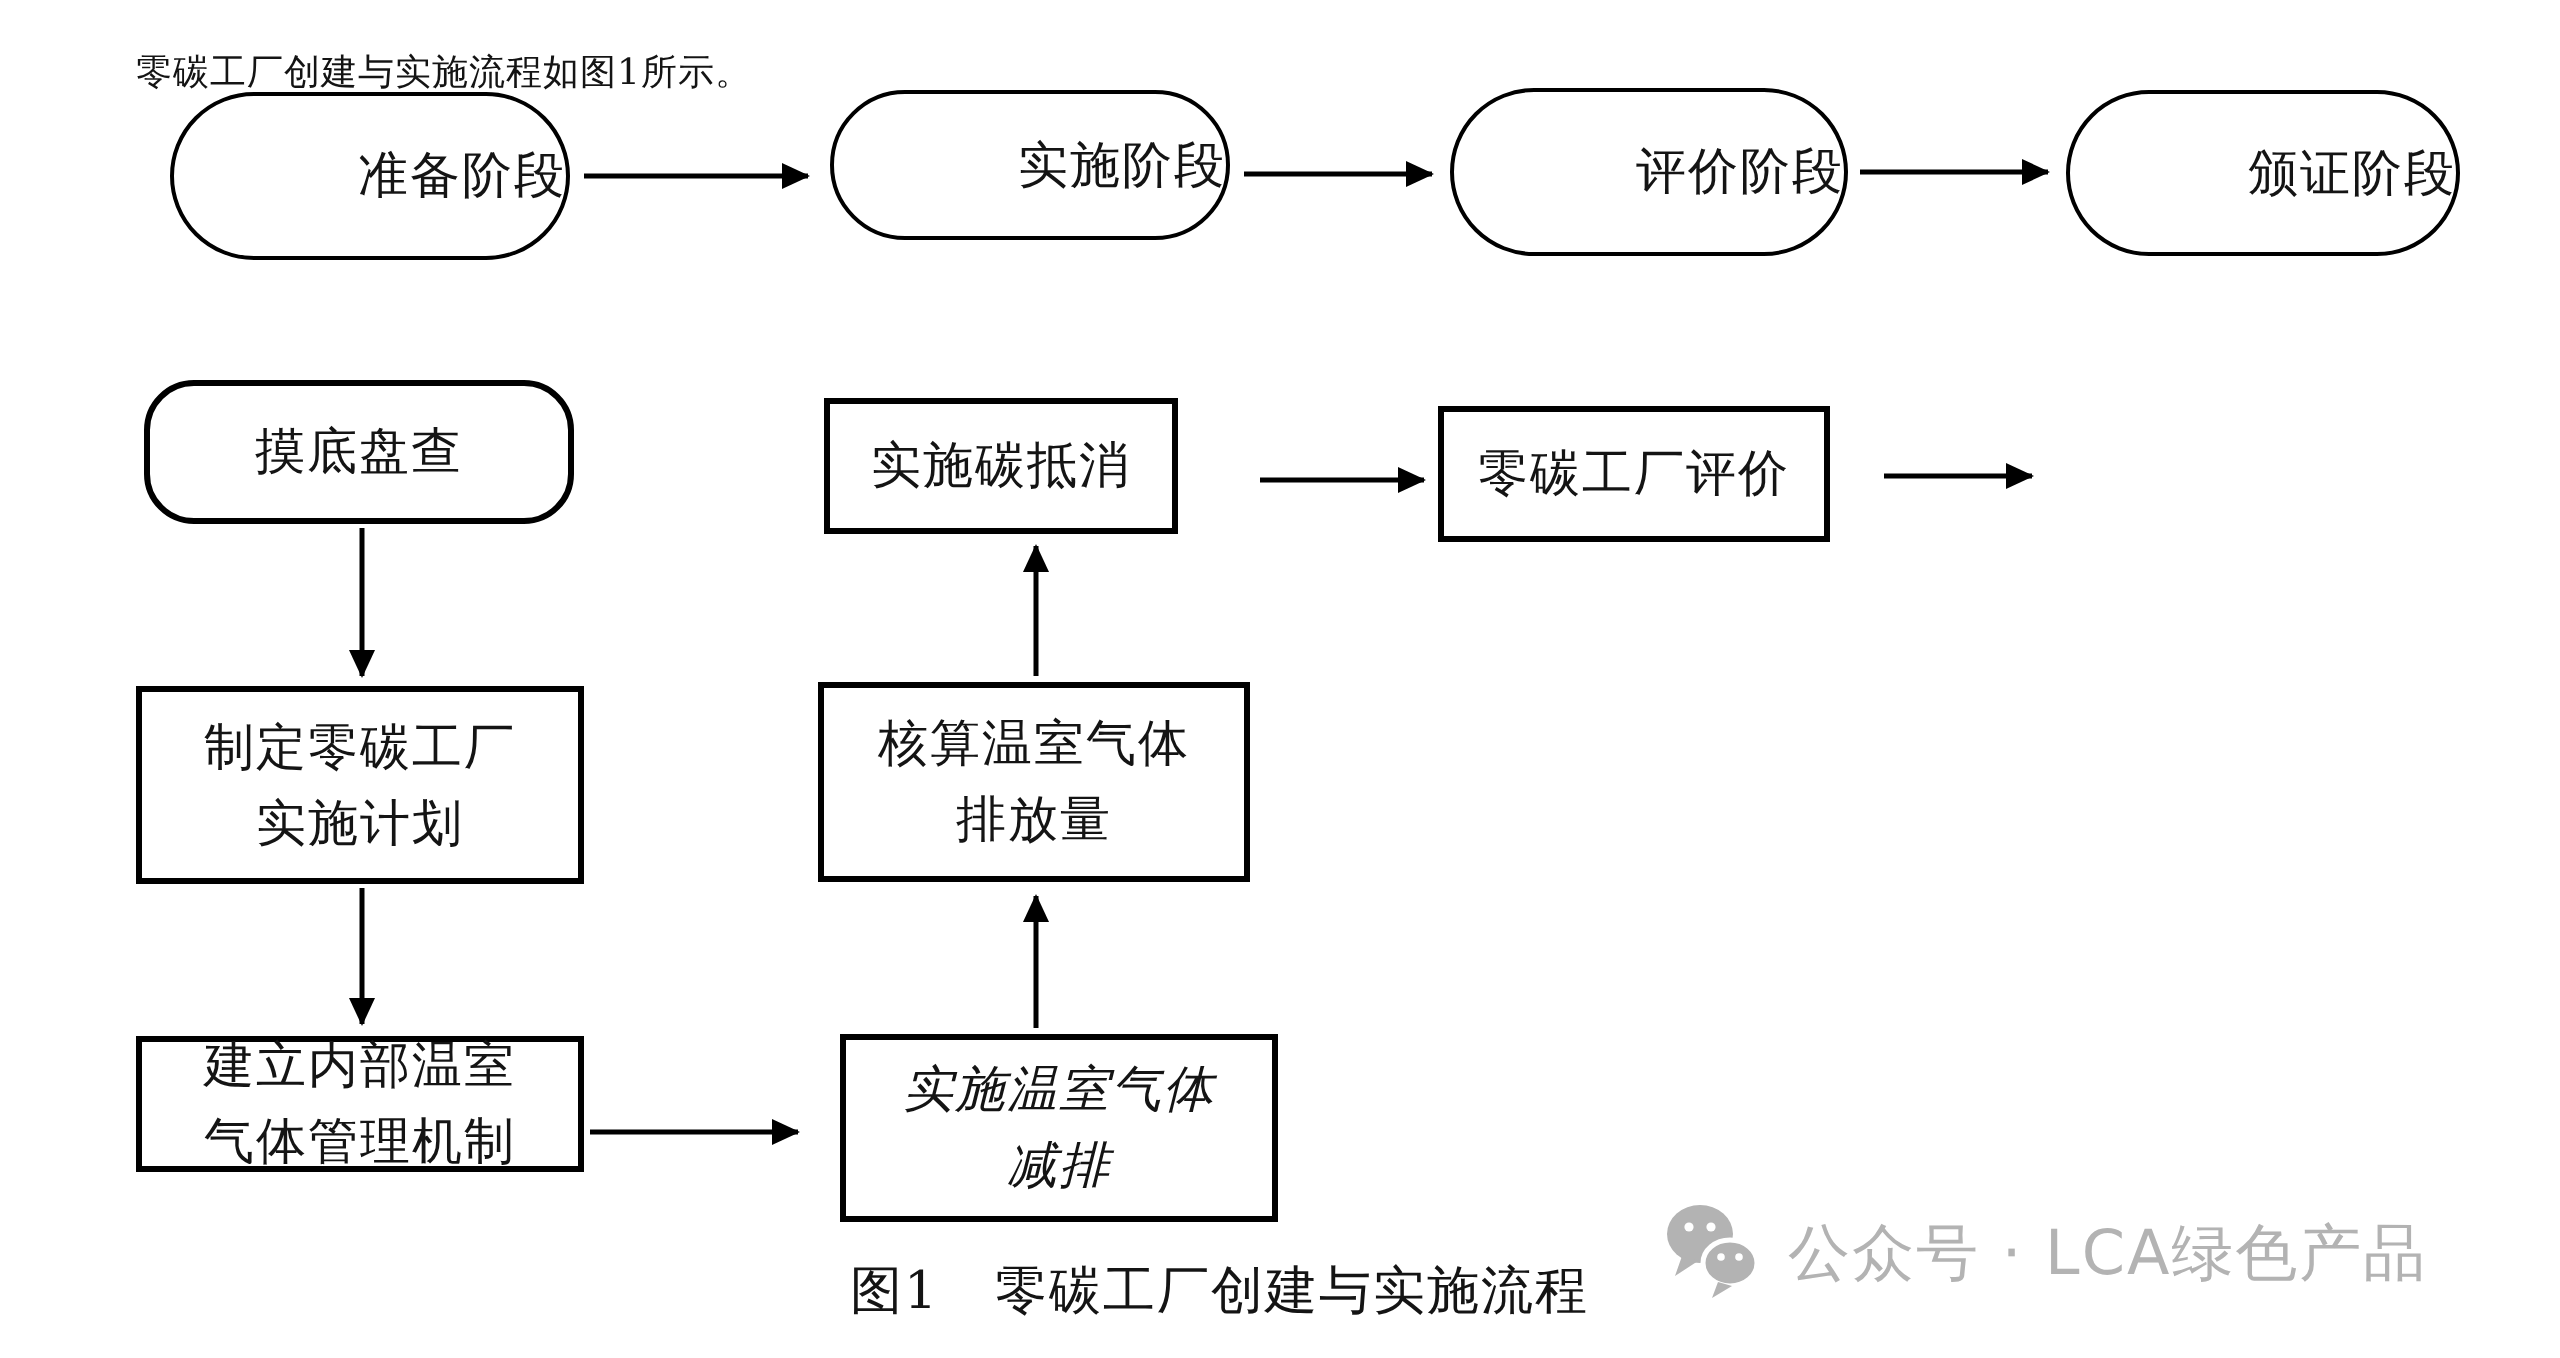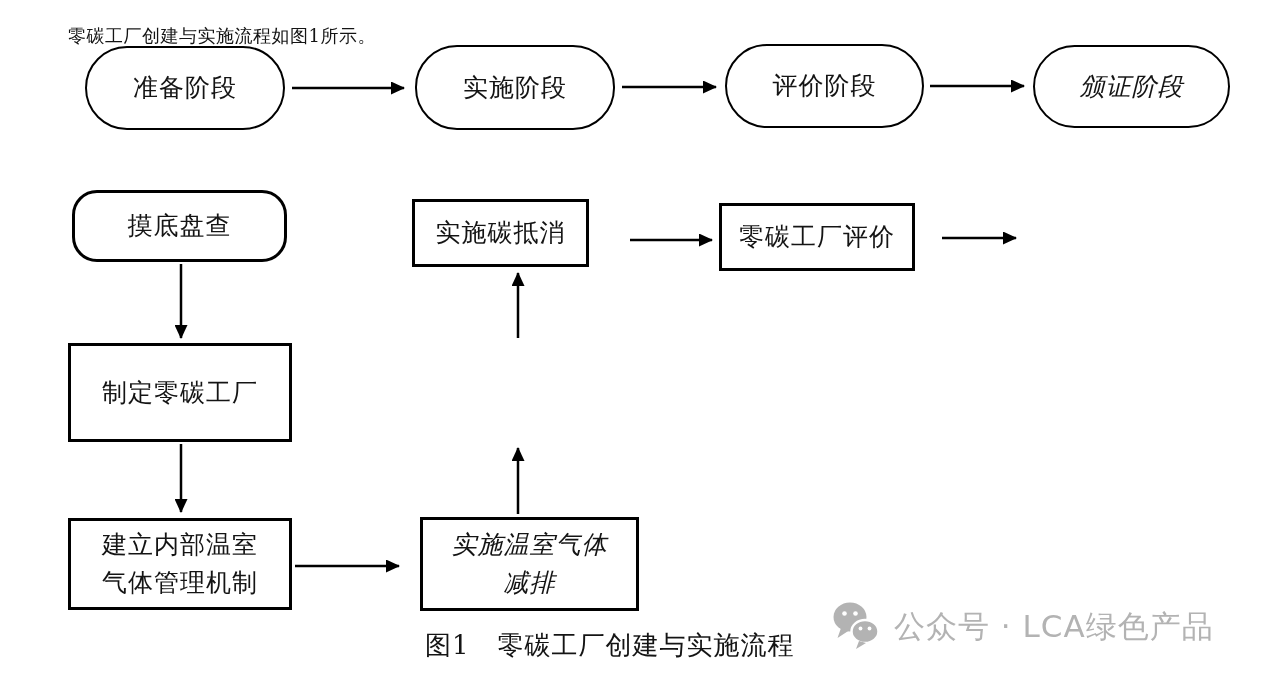--- a/index.html
+++ b/index.html
@@ -36,20 +36,21 @@
     justify-content: center;
     font-size: 25px;
     line-height: 1.52;
     letter-spacing: 1px;
     text-align: center;
     white-space: nowrap;
   }
   .stage {
     border-width: 2.5px;
     border-radius: 42px;
+    align-items: flex-end;
   }
   .caption {
     position: absolute;
     left: 425px;
     top: 628px;
     display: flex;
     gap: 28px;
     font-size: 26px;
     letter-spacing: 1px;
     white-space: nowrap;
@@ -89,49 +90,54 @@
     <line x1="295" y1="566" x2="399" y2="566" stroke="#000" stroke-width="2.5" marker-end="url(#ah)"></line>
     <line x1="518" y1="514" x2="518" y2="448" stroke="#000" stroke-width="2.5" marker-end="url(#ah)"></line>
     <line x1="518" y1="338" x2="518" y2="273" stroke="#000" stroke-width="2.5" marker-end="url(#ah)"></line>
     <line x1="630" y1="240" x2="712" y2="240" stroke="#000" stroke-width="2.5" marker-end="url(#ah)"></line>
     <line x1="942" y1="238" x2="1016" y2="238" stroke="#000" stroke-width="2.5" marker-end="url(#ah)"></line>
   </svg>
 
   <div class="node stage" style="left:85px;  top:46px; width:200px; height:84px;">
     <span>准备阶段</span>
   </div>
-  <div class="node stage" style="left:415px; top:45px; width:200px; height:85px;">
+  <div class="node stage" style="left:415px; top:45px; width:200px; height:75px;">
     <span>实施阶段</span>
   </div>
   <div class="node stage" style="left:725px; top:44px; width:199px; height:84px;">
     <span>评价阶段</span>
   </div>
-  <div class="node stage" style="left:1033px; top:45px; width:197px; height:83px;font-style:italic;">
+  <div class="node stage" style="left:1033px; top:45px; width:197px; height:83px;">
     <span>颁证阶段</span>
   </div>
 
   <div class="node" style="left:72px; top:190px; width:215px; height:72px;border-radius:25px;">
     <span>摸底盘查</span>
   </div>
 
   <div class="node" style="left:412px; top:199px; width:177px; height:68px;">
     <span>实施碳抵消</span>
   </div>
 
   <div class="node" style="left:719px; top:203px; width:196px; height:68px;">
     <span>零碳工厂评价</span>
   </div>
 
 
   <div class="node" style="left:68px; top:343px; width:224px; height:99px;">
     <span>制定零碳工厂</span>
+    <span>实施计划</span>
   </div>
 
+  <div class="node" style="left:409px; top:341px; width:216px; height:100px;">
+    <span>核算温室气体</span>
+    <span>排放量</span>
+  </div>
 
-  <div class="node" style="left:68px; top:518px; width:224px; height:92px;">
+  <div class="node" style="left:68px; top:518px; width:224px; height:68px;">
     <span>建立内部温室</span>
     <span>气体管理机制</span>
   </div>
 
   <div class="node" style="left:420px; top:517px; width:219px; height:94px;font-style:italic;">
     <span>实施温室气体</span>
     <span>减排</span>
   </div>
 
   <div class="caption">

